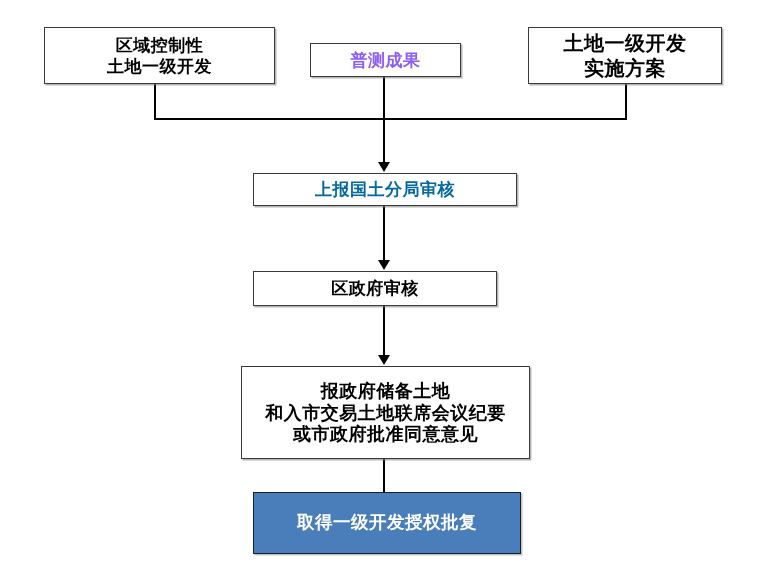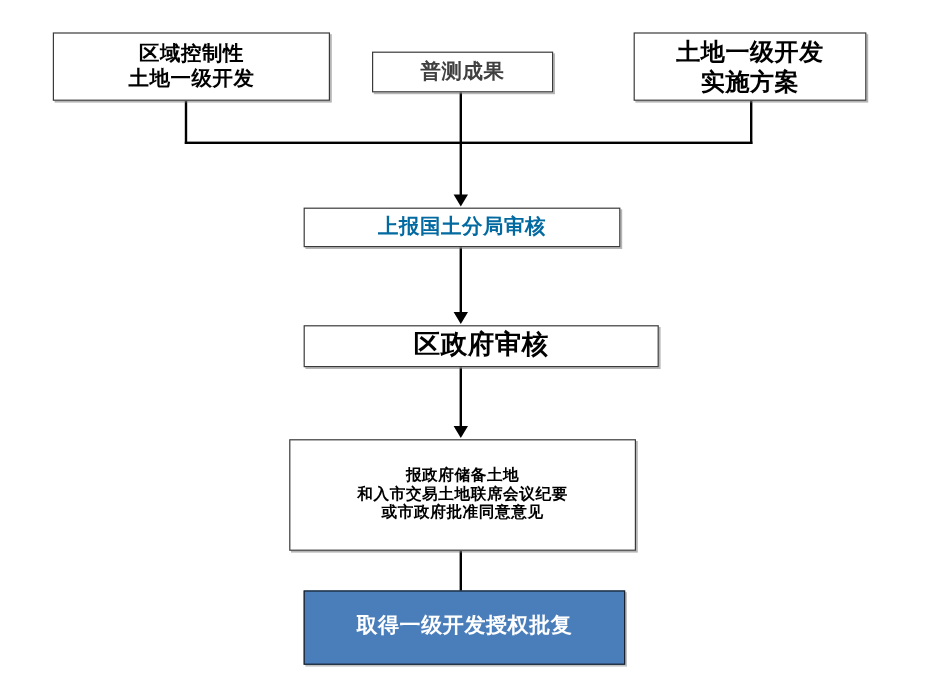--- a/index.html
+++ b/index.html
@@ -52,22 +52,22 @@
   .node .lines > span {
     display: block;
     white-space: nowrap;
   }
 
   
   #node-regional      { left: 44px;  top: 27px;  width: 231px; height: 57px;  font-size: 17px; }
   #node-survey        { left: 310px; top: 43px;  width: 151px; height: 34px;  font-size: 17px; }
   #node-landdev       { left: 528px; top: 27px;  width: 194px; height: 57px;  font-size: 20px; }
   #node-bureau        { left: 253px; top: 173px; width: 264px; height: 33px;  font-size: 17px; }
-  #node-district      { left: 253px; top: 271px; width: 296px; height: 35px;  font-size: 22px; }
-  #node-report        { left: 241px; top: 366px; width: 289px; height: 93px;  font-size: 13px; }
+  #node-district      { left: 253px; top: 271px; width: 244px; height: 35px;  font-size: 17px; }
+  #node-report        { left: 241px; top: 366px; width: 289px; height: 93px;  font-size: 18px; }
   #node-approval      { left: 253px; top: 492px; width: 268px; height: 62px;  font-size: 17.5px; }
 
   
   .conn {
     position: absolute;
     background: #000000;
   }
   .vline { width: 1.8px; }
   .hline { height: 1.8px; }
 
@@ -123,21 +123,21 @@
   <div class="conn vline" id="stem-report"></div>
   <div class="arrowhead" id="arrow-approval"></div>
 
   <div class="node white" id="node-regional" style="border-color: rgb(58, 58, 58); color: rgb(0, 0, 0);">
     <span class="lines">
         <span>区域控制性</span>
         <span>土地一级开发</span>
       </span>
   </div>
 
-  <div class="node white" id="node-survey" style="border-color: rgb(58, 58, 58); color: #404040;">
+  <div class="node white" id="node-survey" style="border-color: rgb(58, 58, 58); color: #8b5cf6;">
     <span class="lines">
         <span>普测成果</span>
       </span>
   </div>
 
   <div class="node white" id="node-landdev" style="border-color: rgb(58, 58, 58); color: rgb(0, 0, 0);">
     <span class="lines">
         <span>土地一级开发</span>
         <span>实施方案</span>
       </span>

